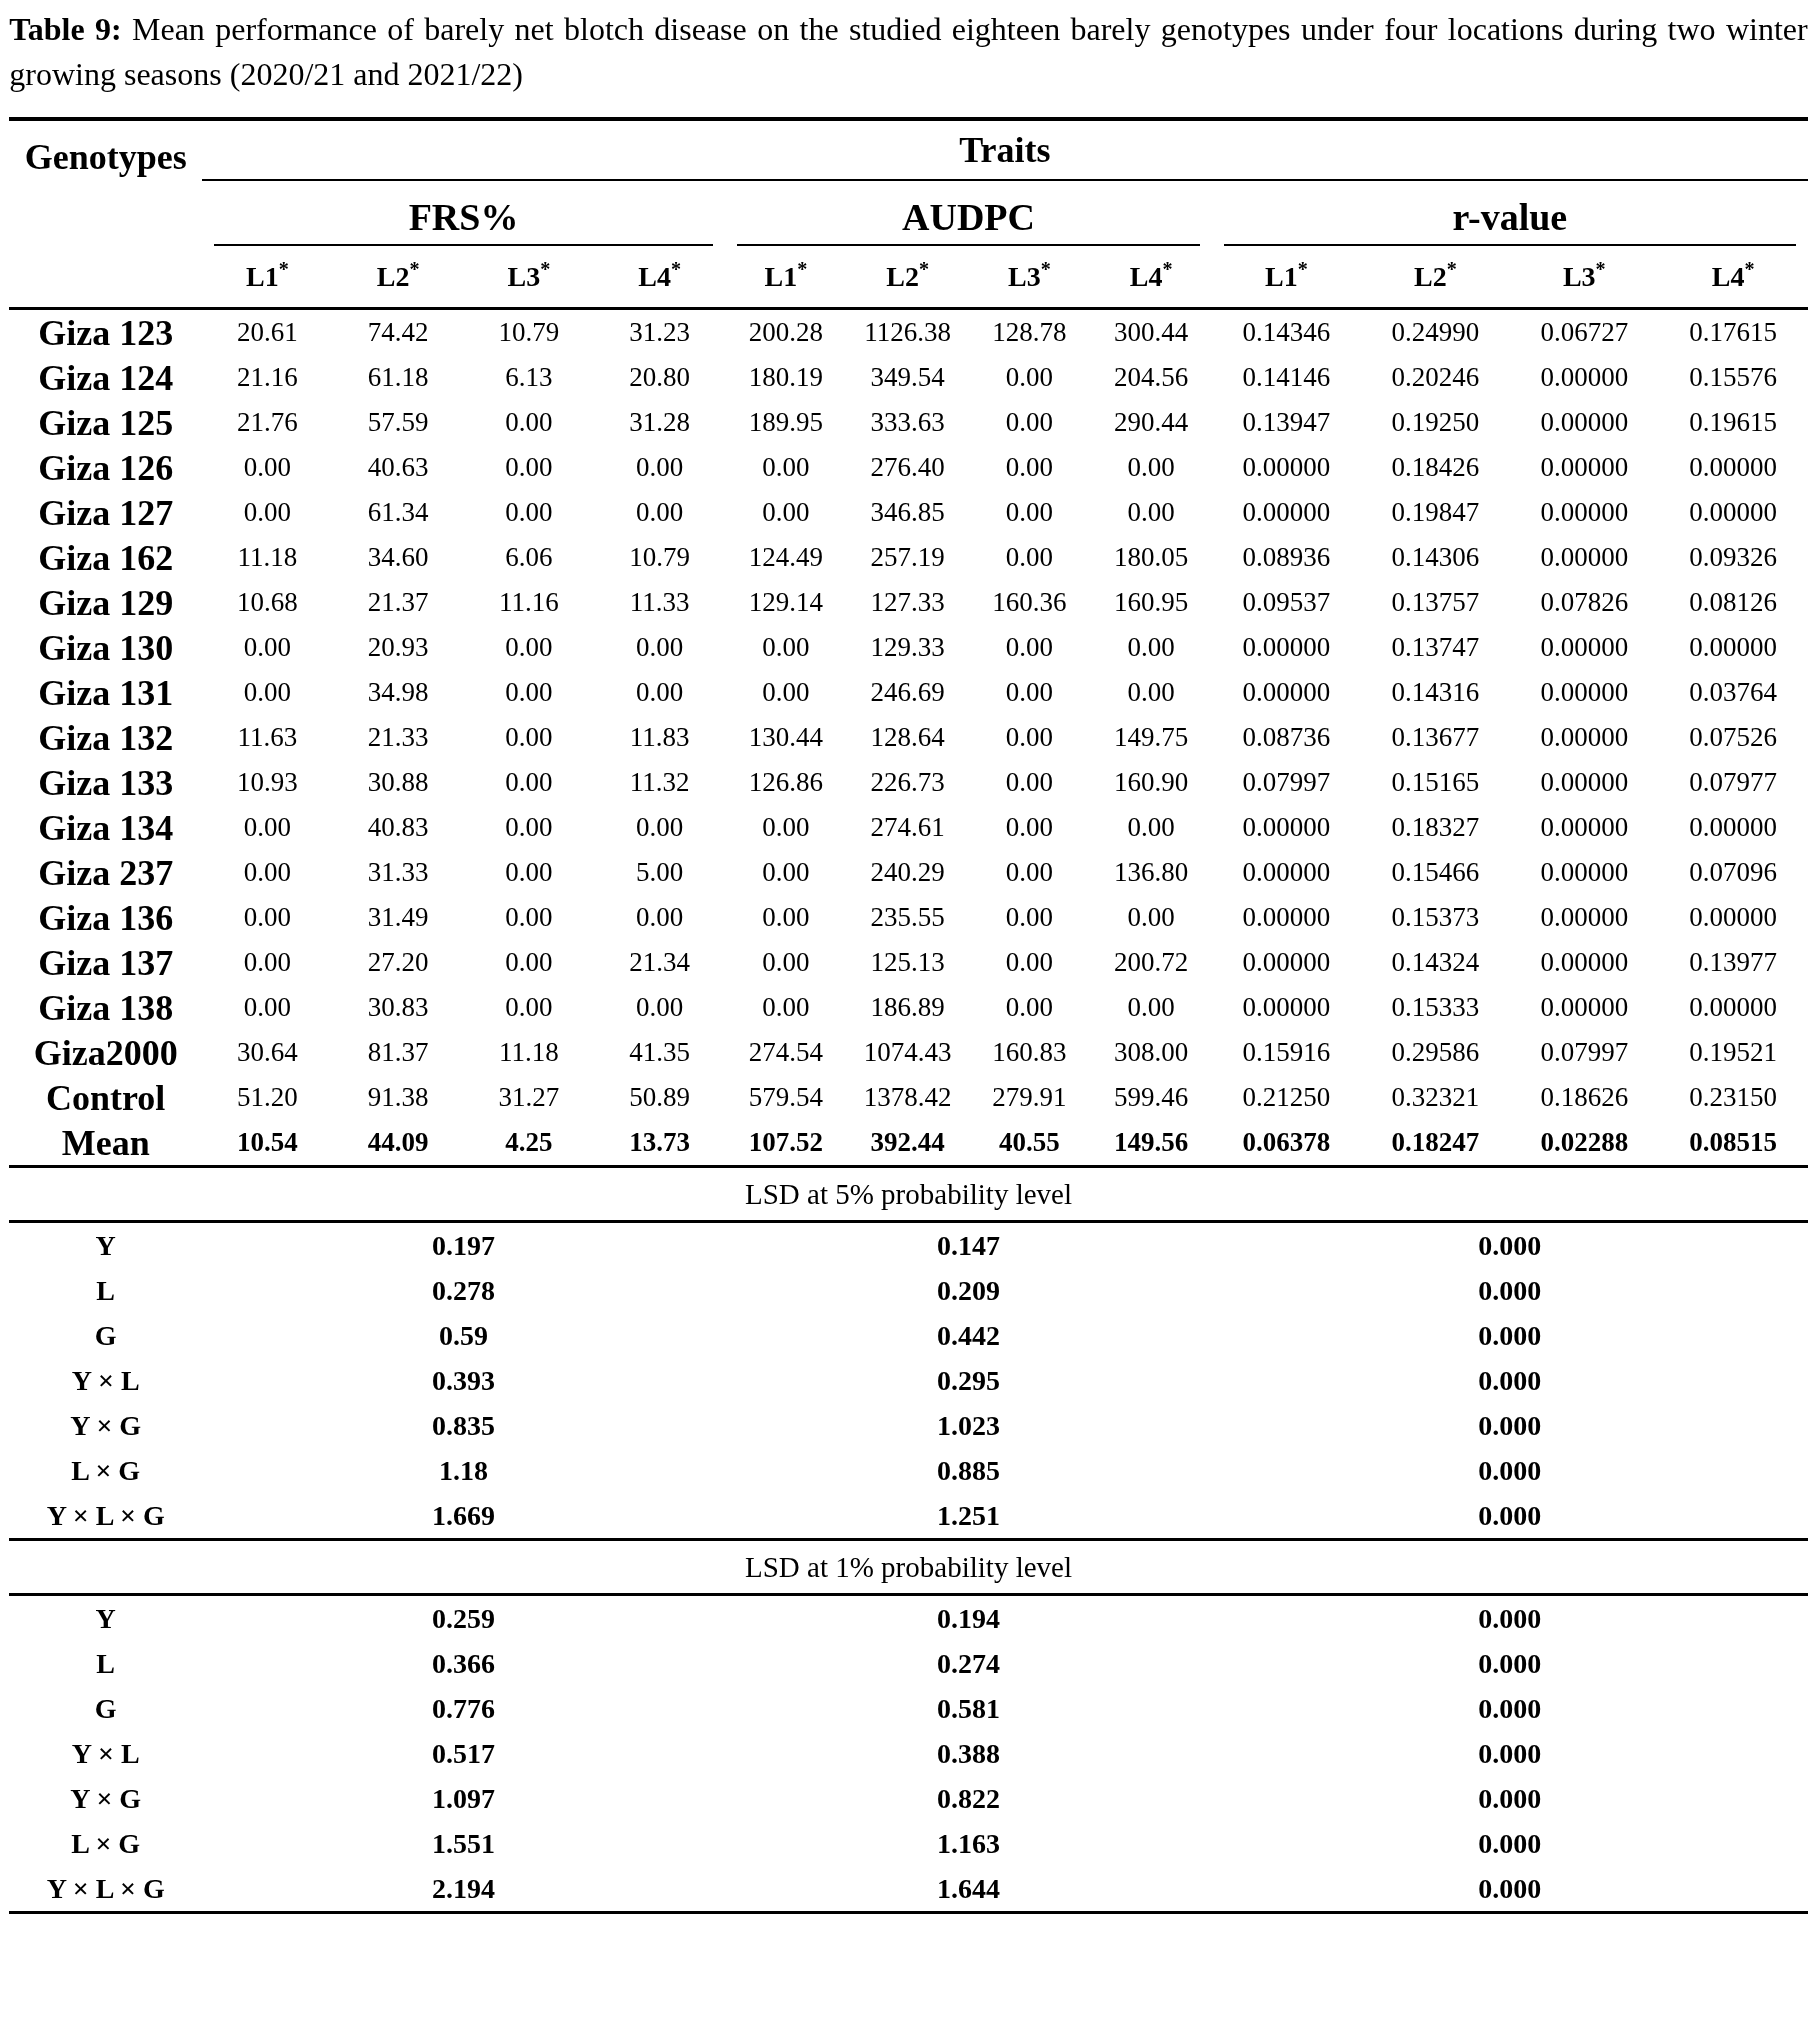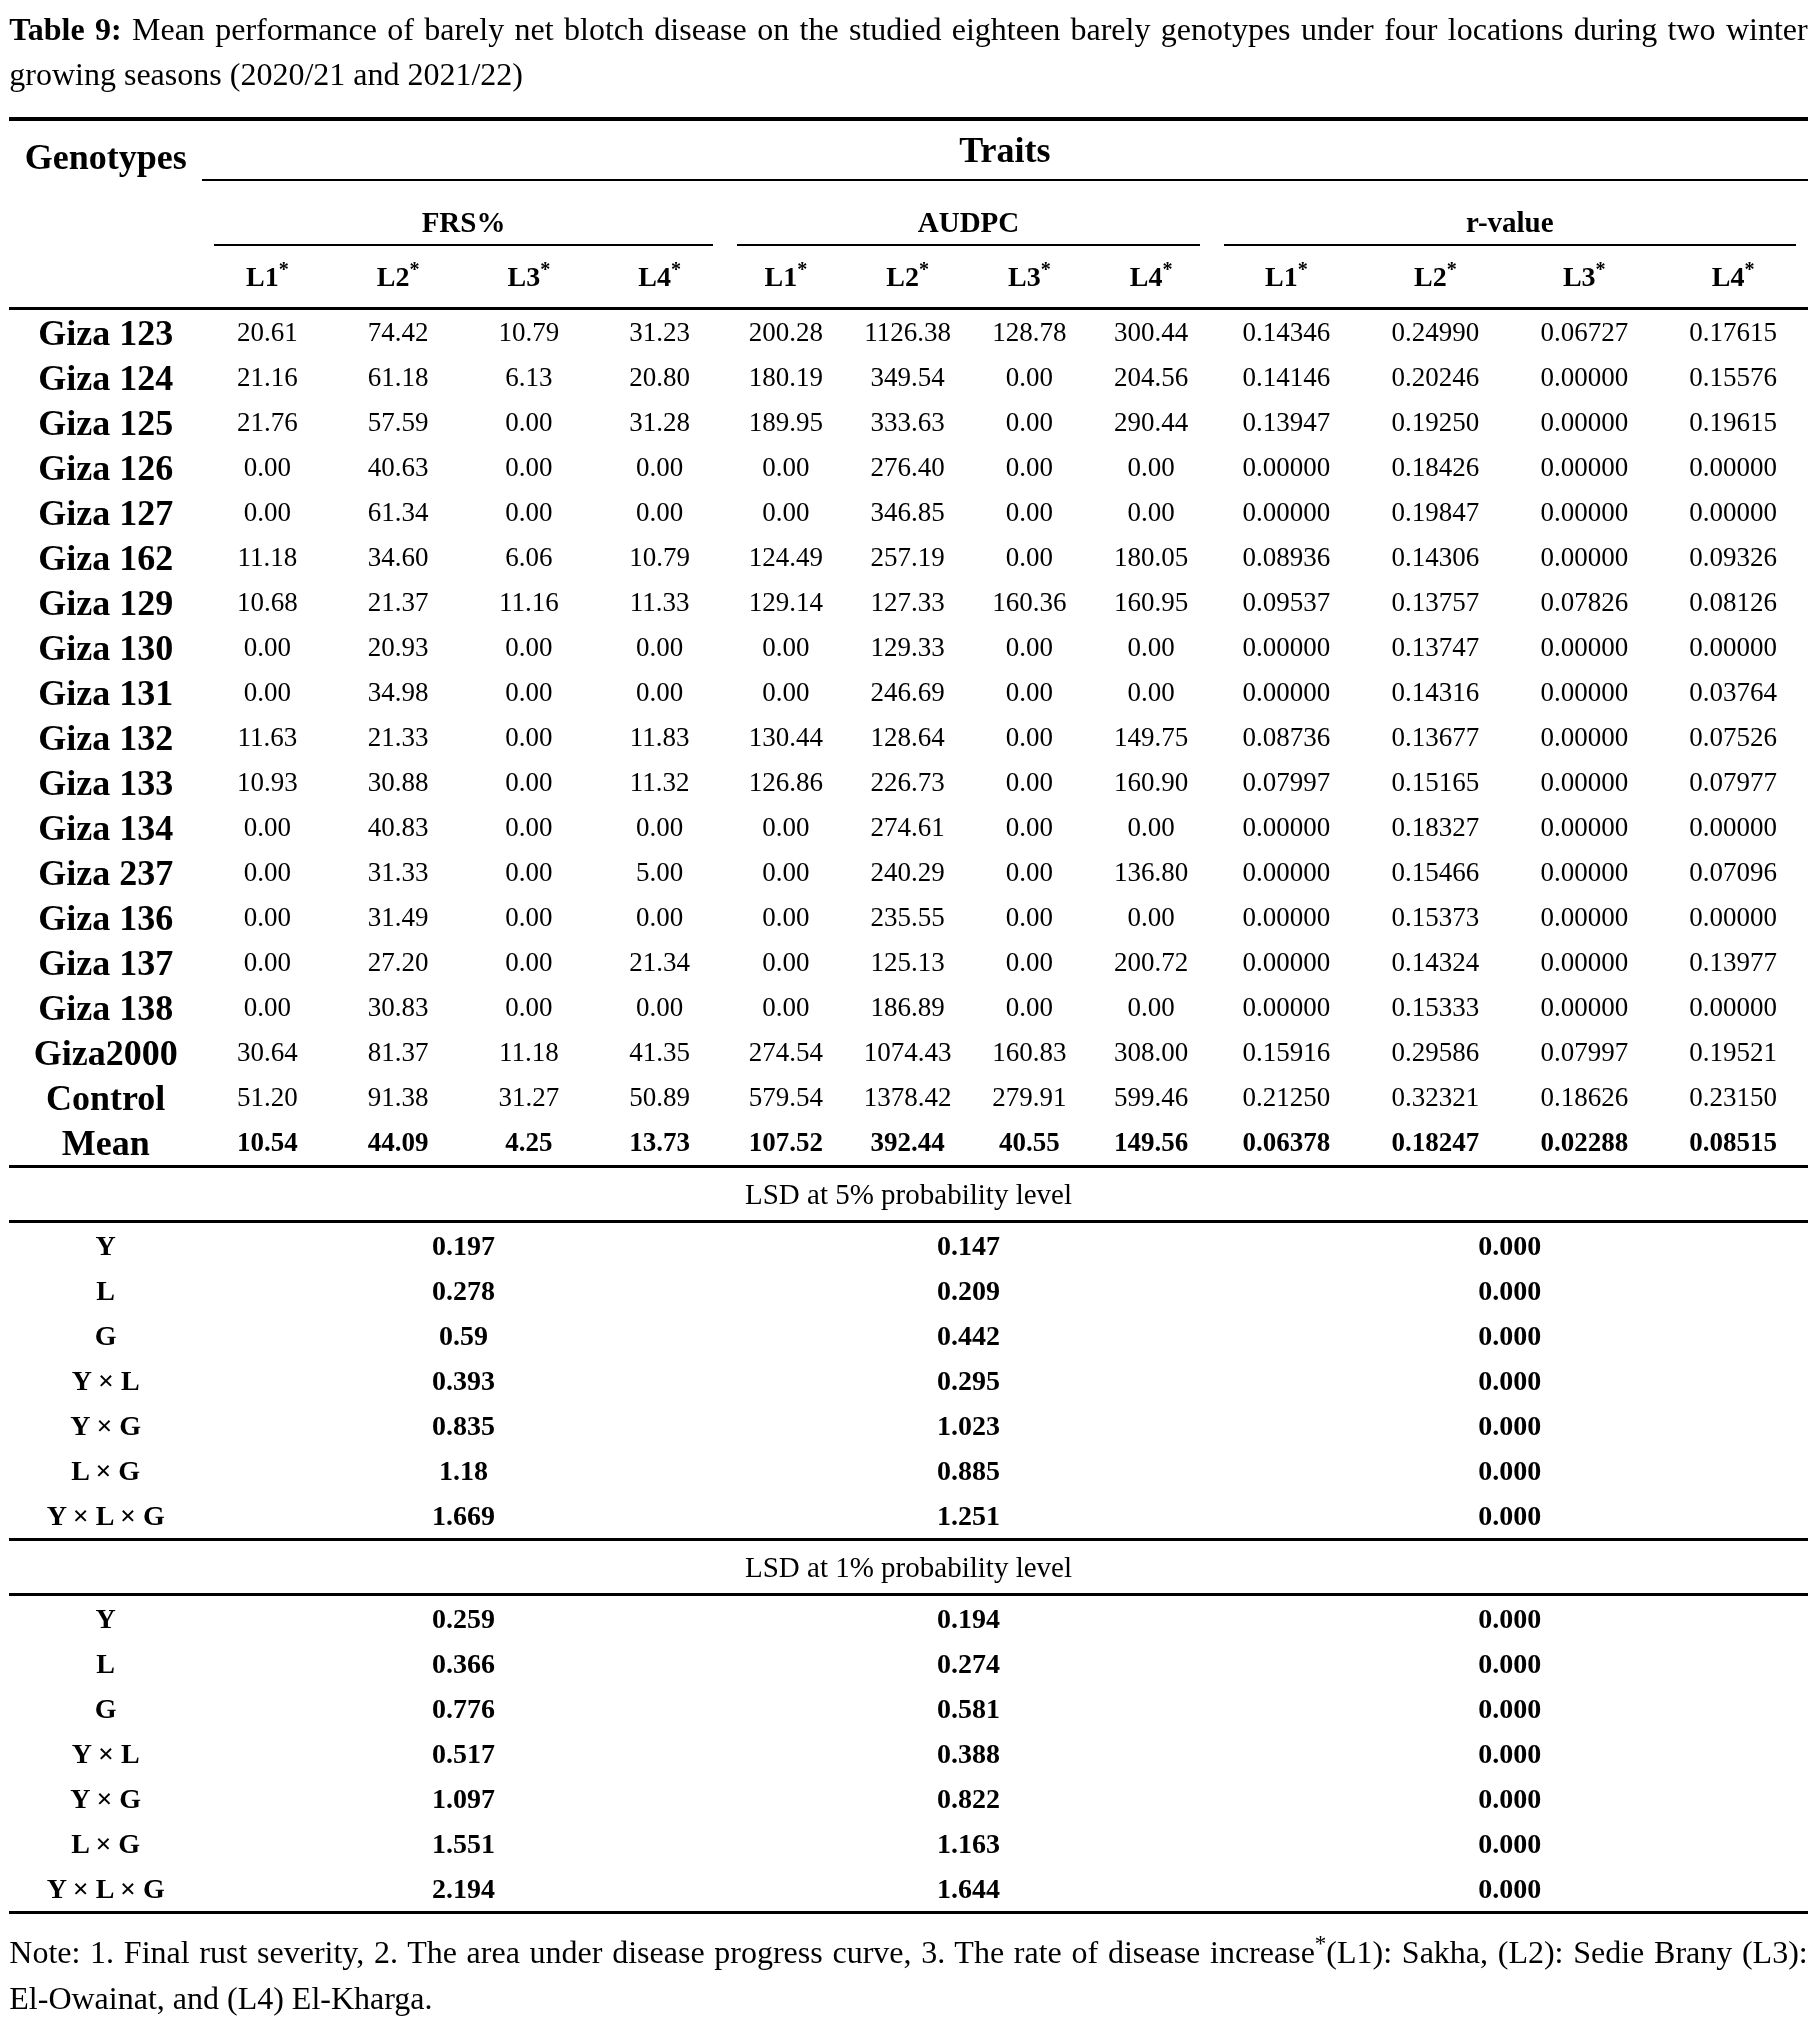--- a/index.html
+++ b/index.html
@@ -54,21 +54,21 @@
   
   thead tr.r2 th {
     height: 65px;
     vertical-align: bottom;
     padding: 0 12px;
   }
   thead tr.r2 th .grp {
     border-bottom: 2.8px solid #000;
     padding-bottom: 5.6px;
     font-weight: bold;
-    font-size: 29px;
+    font-size: 38px;
   }
   
   thead tr.r3 th {
     height: 61px;
     font-size: 28px;
     font-weight: bold;
     border-bottom: 3.7px solid #000;
   }
   sup.star {
     font-size: 72%;
@@ -546,16 +546,15 @@
         </tr>
         <tr class="lsd">
           <td>Y × L × G</td>
           <td colspan="4">2.194</td>
           <td colspan="4">1.644</td>
           <td colspan="4">0.000</td>
         </tr>
       </tbody>
   </table>
 
-  <div class="note"><span>Note: 1. Final rust severity, 2. The area under disease progress curve, 3. The rate of disease increase</span><sup class="star">*</sup><span>(L1): Sakha, (L2): Sedie Brany (L3): El-Owainat, and (L4) El-Kharga.</span></div>
 
 </div>
 
 
 </body></html>

